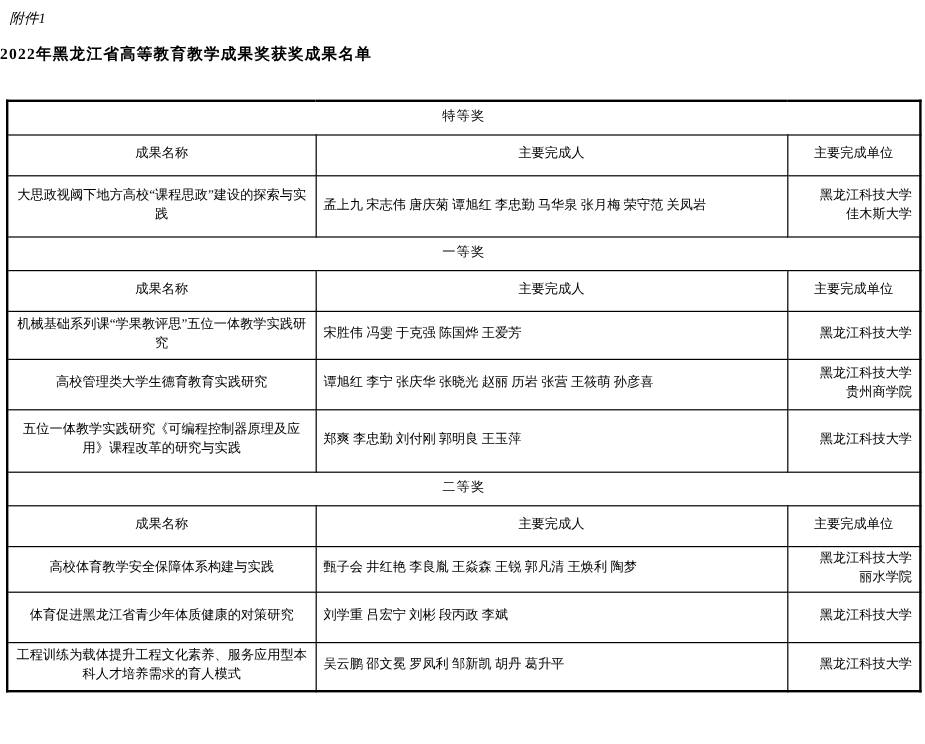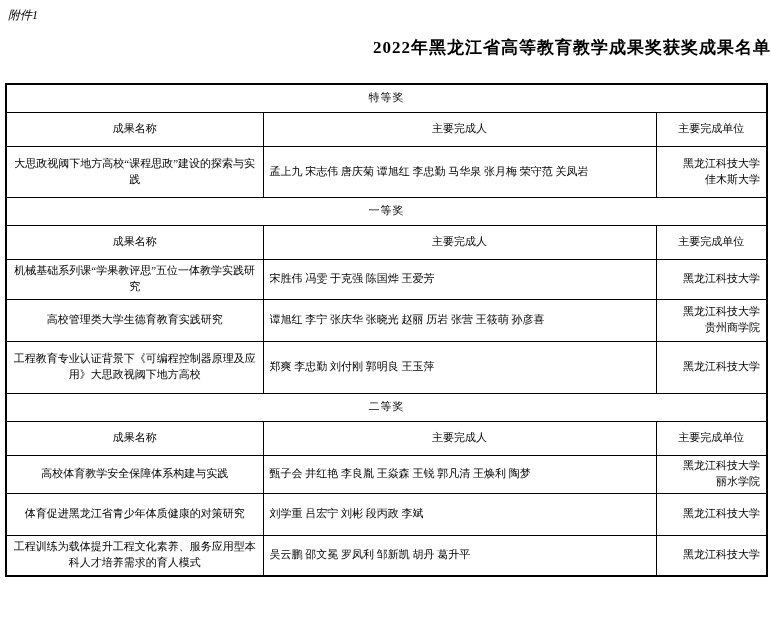--- a/index.html
+++ b/index.html
@@ -8,21 +8,21 @@
     font-family:"Liberation Serif","DejaVu Serif",serif;
     color:#000;position:relative;overflow:hidden;
   }
   .attachment{
     position:absolute;top:7px;left:8px;
     font-size:12px;
     font-style:italic;
   }
   .doc-title{
     position:absolute;top:36px;left:0;width:771px;
-    text-align:right;font-size:17px;font-weight:bold;
+    text-align:left;font-size:13px;font-weight:bold;
     letter-spacing:1px;
   }
   table.award-table{
     position:absolute;top:83px;left:5px;
     width:761px;
     border-collapse:collapse;
     table-layout:fixed;
   }
   table.award-table td{
     border:1px solid #000;
@@ -95,21 +95,21 @@
     </tr>
     <tr style="height:42px">
       <td class="name-c">高校管理类大学生德育教育实践研究</td>
       <td class="people">谭旭红 李宁 张庆华 张晓光 赵丽 历岩 张营 王筱萌 孙彦喜</td>
       <td class="unit">
         <span>黑龙江科技大学</span>
         <span>贵州商学院</span>
       </td>
     </tr>
     <tr style="height:52px">
-      <td class="name-l">工程教育专业认证背景下《可编程控制器原理及应用》大思政视阈下地方高校</td>
+      <td class="name-l">五位一体教学实践研究《可编程控制器原理及应用》课程改革的研究与实践</td>
       <td class="people">郑爽 李忠勤 刘付刚 郭明良 王玉萍</td>
       <td class="unit">
         <span>黑龙江科技大学</span>
       </td>
     </tr>
 
     <tr class="award-row">
       <td class="award" colspan="3">二等奖</td>
     </tr>
     <tr class="head-row">

